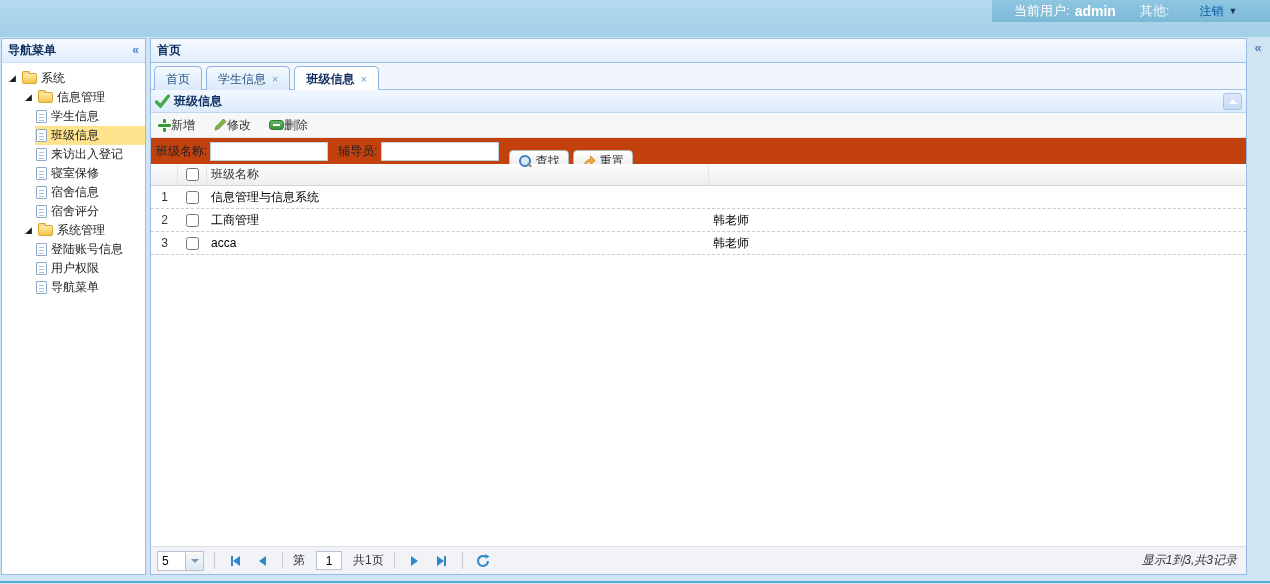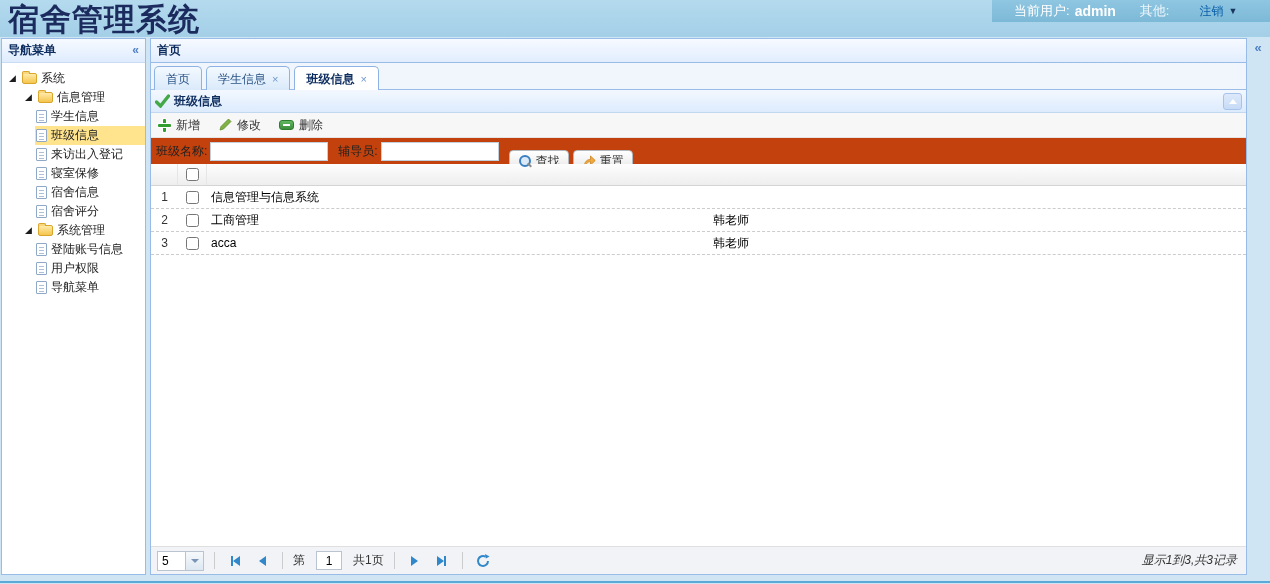--- a/index.html
+++ b/index.html
@@ -62,21 +62,21 @@
   .p2-header { height:23px; flex:0 0 auto; display:flex; align-items:center; gap:4px; padding:0 4px;
     background:linear-gradient(#f3f8ff,#dcebfd); border-bottom:1px solid #c2d8f0;
     color:#0e2d5f; font-weight:bold; position:relative; }
   .collapse-btn { position:absolute; right:4px; top:3px; width:19px; height:17px;
     border:1px solid #a8c3ea; border-radius:3px; background:linear-gradient(#dde9fb,#c7dbf6);
     display:flex; align-items:center; justify-content:center; cursor:pointer; }
   .collapse-btn .up { width:0; height:0; border-left:4px solid transparent; border-right:4px solid transparent;
     border-bottom:5px solid #fff; }
   .toolbar { height:25px; flex:0 0 auto; display:flex; align-items:center; gap:18px; padding:0 7px;
     background:#f7f7f7; border-bottom:1px solid #e4e4e4; color:#333; }
-  .tool { display:flex; align-items:center; gap:5px; cursor:pointer; }
+  .tool { display:flex; align-items:center; cursor:pointer; }
   .ico-add { position:relative; width:13px; height:13px; }
   .ico-add::before { content:''; position:absolute; left:5px; top:0; width:3px; height:13px;
     background:#2f9e2f; border-radius:1px; box-shadow:0 0 0 1px #fff; }
   .ico-add::after { content:''; position:absolute; top:5px; left:0; width:13px; height:3px;
     background:#2f9e2f; border-radius:1px; box-shadow:0 0 0 1px #fff; }
   .ico-del { width:15px; height:10px; background:linear-gradient(#62b862,#3c8f3c);
     border:1px solid #2f7d2f; border-radius:3px; position:relative; }
   .ico-del::after { content:''; position:absolute; left:3px; top:3px; width:7px; height:2px; background:#fff; }
   .ico-search { position:relative; width:14px; height:14px; }
   .ico-search::before { content:''; position:absolute; left:1px; top:1px; width:8px; height:8px;
@@ -124,21 +124,20 @@
     font:12px "Liberation Sans",sans-serif; margin:0 4px; }
   .pager-info { position:absolute; right:9px; color:#333;font-style:italic; }
   
   .bottom-strip { position:absolute; left:0; right:0; bottom:0; height:9px; background:#cfe5f4; }
   .bottom-line { position:absolute; left:0; right:0; bottom:1px; height:2px; background:#5ba9d7; }
 </style>
 </head>
 <body>
 
 <div class="banner">
-  <div class="logo">宿舍管理系统</div>
   <div class="userbar">
     <span class="cu-label">当前用户:</span>
     <span class="cu-name">admin</span>
     <span class="other-label">其他:</span>
     <span class="logout">
       <span class="logout-label">注销</span>
       <span class="logout-caret">▼</span>
     </span>
   </div>
 </div>
@@ -296,20 +295,21 @@
         </svg>
         <span>重置</span>
       </span>
     </div>
 
     <div class="grid-header">
       <div class="c-num gh-cell"></div>
       <div class="c-check gh-cell">
         <input type="checkbox" class="cb" style="">
       </div>
+      <div class="c-name gh-cell">班级名称</div>
     </div>
 
     <div class="grid-row">
       <div class="c-num">1</div>
       <div class="c-check">
         <input type="checkbox" class="cb" style="">
       </div>
       <div class="c-name">信息管理与信息系统</div>
     </div>
     <div class="grid-row">

